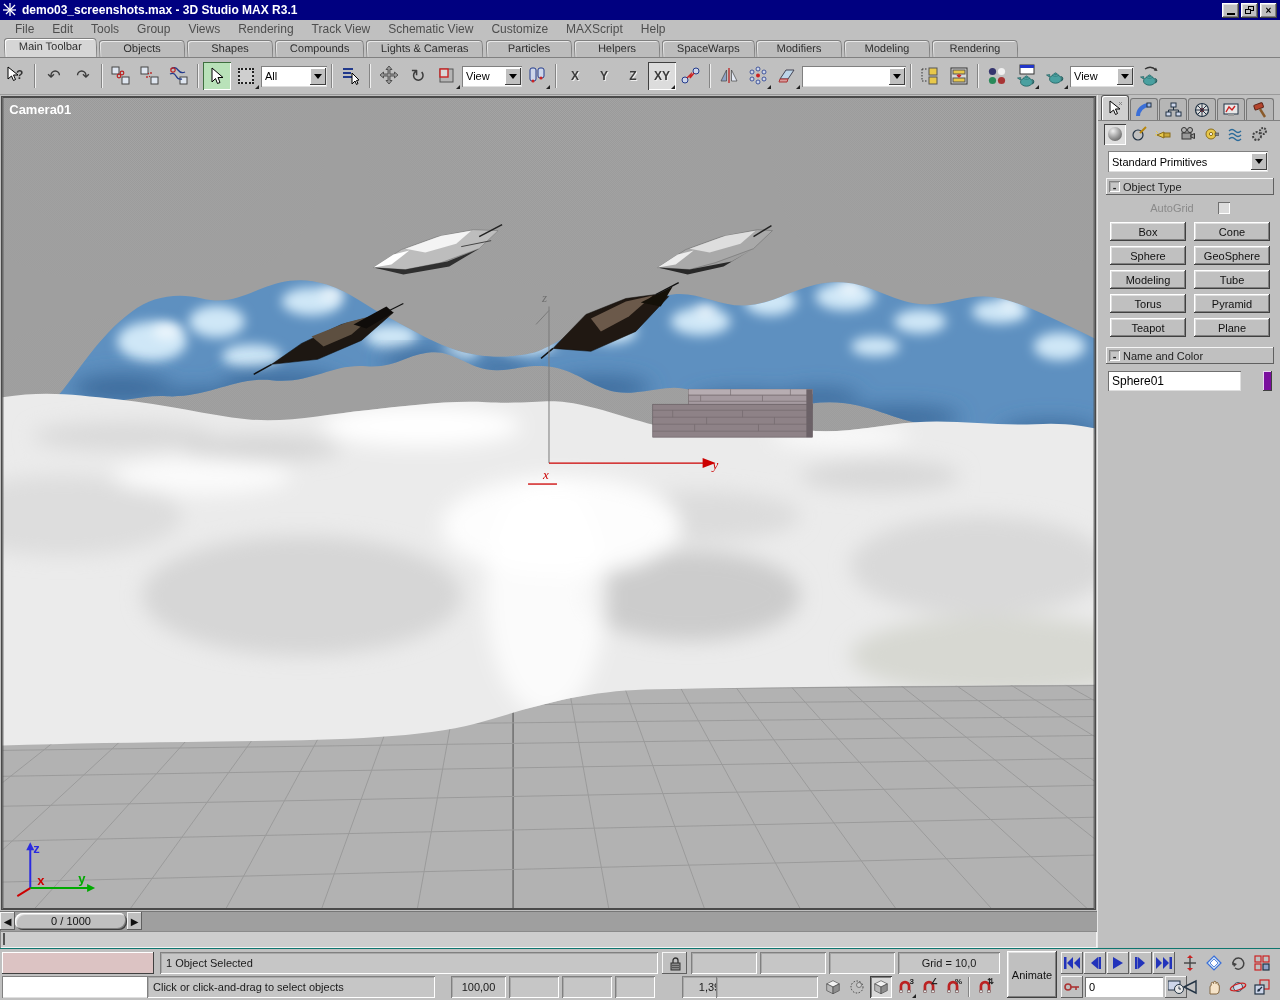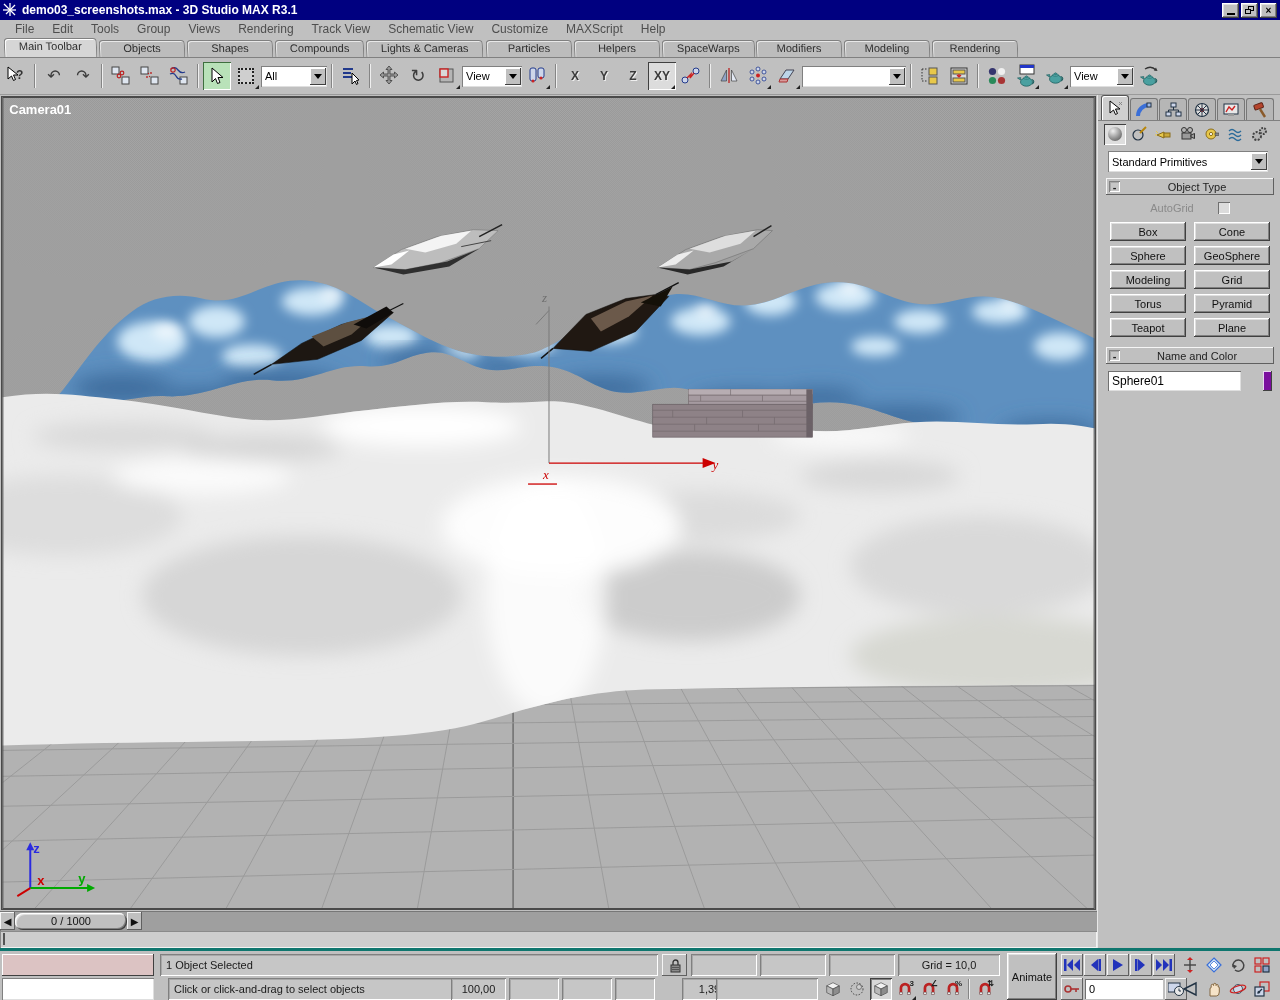--- a/index.html
+++ b/index.html
@@ -64,31 +64,31 @@
   .cp-tabs { display:flex; align-items:flex-end; height:26px; padding-left:3px; border-bottom:1px solid #808080; }
   .cp-tab { width:28px; height:22px; margin-right:1px; background:#b6b6b6; border:1px solid #777; border-bottom:none; border-radius:3px 3px 0 0; display:flex; align-items:center; justify-content:center; }
   .cp-tab.active { background:#cfcfcf; height:25px; border-color:#555; box-shadow: inset 1px 1px 0 #fff; }
   .cp-cats { display:flex; align-items:center; height:26px; padding:2px 2px 2px 6px; gap:2px; }
   .cp-cat { width:22px; height:21px; display:flex; align-items:center; justify-content:center; }
   .cp-cat.active { background:#dedede; box-shadow: inset 1px 1px 0 #404040, inset -1px -1px 0 #fff; }
   .cp-dd { margin:4px 8px 6px 10px; width:160px; }
   .rollout { margin:2px 6px 0 8px; width:168px; }
   .roll-h { height:17px; display:flex; align-items:center; font-size:11px; color:#222; padding:0 3px; margin-bottom:4px; }
   .roll-h .minus { width:11px; height:11px; font-weight:bold; display:flex; align-items:center; justify-content:center; margin-right:3px; font-size:11px; }
-  .roll-h .rtitle { flex:1; text-align:center; }
+  .roll-h .rtitle { flex:1; }
   .autogrid-row { display:flex; align-items:center; justify-content:center; gap:24px; height:18px; margin:2px 0 5px; color:#8a8a8a; }
   .checkbox { width:12px; height:12px; background:#dcdcdc; box-shadow: inset 1px 1px 0 #707070, inset -1px -1px 0 #fff; }
   .objgrid { display:grid; grid-template-columns:76px 76px; gap:5px 8px; justify-content:center; padding-bottom:8px; }
   .objbtn { height:19px; display:flex; align-items:center; justify-content:center; font-size:11px; color:#111; }
   .namerow { display:flex; align-items:center; gap:22px; padding:3px 2px 8px 2px; }
   .nameinput { width:133px; height:20px; border:none; outline:none; font-family:"Liberation Sans",sans-serif; font-size:12px; padding:0 4px; background:#fff; box-shadow: inset 1px 1px 0 #707070, inset -1px -1px 0 #dfdfdf; }
   .swatch { width:21px; height:20px; background:#7a0f9e; box-shadow: inset -1px -1px 0 #404040, inset 1px 1px 0 #e9d5f2; }
 
   
-  .statusbar { position:absolute; left:0; top:948px; width:1280px; height:36px; background:#c0c0c0; border-top:3px solid #0f766e; }
+  .statusbar { position:absolute; left:0; top:948px; width:1280px; height:36px; background:#c0c0c0; border-top:1px solid #0f766e; }
   .sb { position:absolute; display:flex; align-items:center; font-size:11px; }
   .sb.sunken { padding:0 6px; }
   .listener-pink { background:#dcc3c3; box-shadow: inset -1px -1px 0 #404040, inset 1px 1px 0 #fff; }
   .anim-btn { display:flex; align-items:center; justify-content:center; font-size:11px; color:#111; }
   .pbtn { width:22px; height:22px; display:flex; align-items:center; justify-content:center; }
   .navbtn { width:23px; height:22px; display:flex; align-items:center; justify-content:center; }
   .frameinput { width:78px; height:20px; border:none; outline:none; background:#fff; box-shadow: inset 1px 1px 0 #707070; font-family:"Liberation Sans",sans-serif; font-size:11px; padding:0 4px; }
   .magnet-sup { position:absolute; right:2px; top:1px; font-size:8px; color:#222; font-weight:bold; }
   .snapbtn { position:relative; width:22px; height:22px; display:flex; align-items:center; justify-content:center; }
 </style>
@@ -711,21 +711,21 @@
       <div class="autogrid-row">
         <span>AutoGrid</span>
         <span class="checkbox"></span>
       </div>
       <div class="objgrid">
         <div class="objbtn raised">Box</div>
         <div class="objbtn raised">Cone</div>
         <div class="objbtn raised">Sphere</div>
         <div class="objbtn raised">GeoSphere</div>
         <div class="objbtn raised">Modeling</div>
-        <div class="objbtn raised">Grid</div>
+        <div class="objbtn raised">Tube</div>
         <div class="objbtn raised">Torus</div>
         <div class="objbtn raised">Pyramid</div>
         <div class="objbtn raised">Teapot</div>
         <div class="objbtn raised">Plane</div>
       </div>
     </div>
 
     <div class="rollout">
       <div class="roll-h raised-thin">
         <span class="minus sunken">-</span>
@@ -749,21 +749,21 @@
         <path d="M5,7 V4.5 a2.5,2.5 0 0 1 5,0 V7" fill="none" stroke="#333" stroke-width="1.3"></path>
         <line x1="4" y1="9.5" x2="11" y2="9.5" stroke="#555"></line>
           <line x1="4" y1="11.5" x2="11" y2="11.5" stroke="#555"></line>
       </svg>
     </div>
     <div class="sb sunken" style="left:691px; top:3px; width:66px; height:22px;"></div>
     <div class="sb sunken" style="left:760px; top:3px; width:66px; height:22px;"></div>
     <div class="sb sunken" style="left:829px; top:3px; width:66px; height:22px;"></div>
     <div class="sb sunken" style="left:898px; top:3px; width:102px; height:22px; justify-content:center;">Grid = 10,0</div>
 
-    <div class="sb sunken" style="left:168px; top:27px; width:288px; height:22px;">Click or click-and-drag to select objects</div>
+    <div class="sb sunken" style="left:147px; top:27px; width:288px; height:22px;">Click or click-and-drag to select objects</div>
     <div class="sb sunken" style="left:451px; top:27px; width:55px; height:22px; justify-content:center;">100,00</div>
     <div class="sb sunken" style="left:509px; top:27px; width:50px; height:22px;"></div>
     <div class="sb sunken" style="left:562px; top:27px; width:50px; height:22px;"></div>
     <div class="sb sunken" style="left:615px; top:27px; width:40px; height:22px;"></div>
     <div class="sb sunken" style="left:682px; top:27px; width:55px; height:22px; justify-content:center;">1,39</div>
     <div class="sb sunken" style="left:716px; top:27px; width:102px; height:22px;"></div>
 
     <div class="sb" style="left:822px; top:27px; gap:2px;">
       <div class="snapbtn">
         <svg width="18" height="18">

